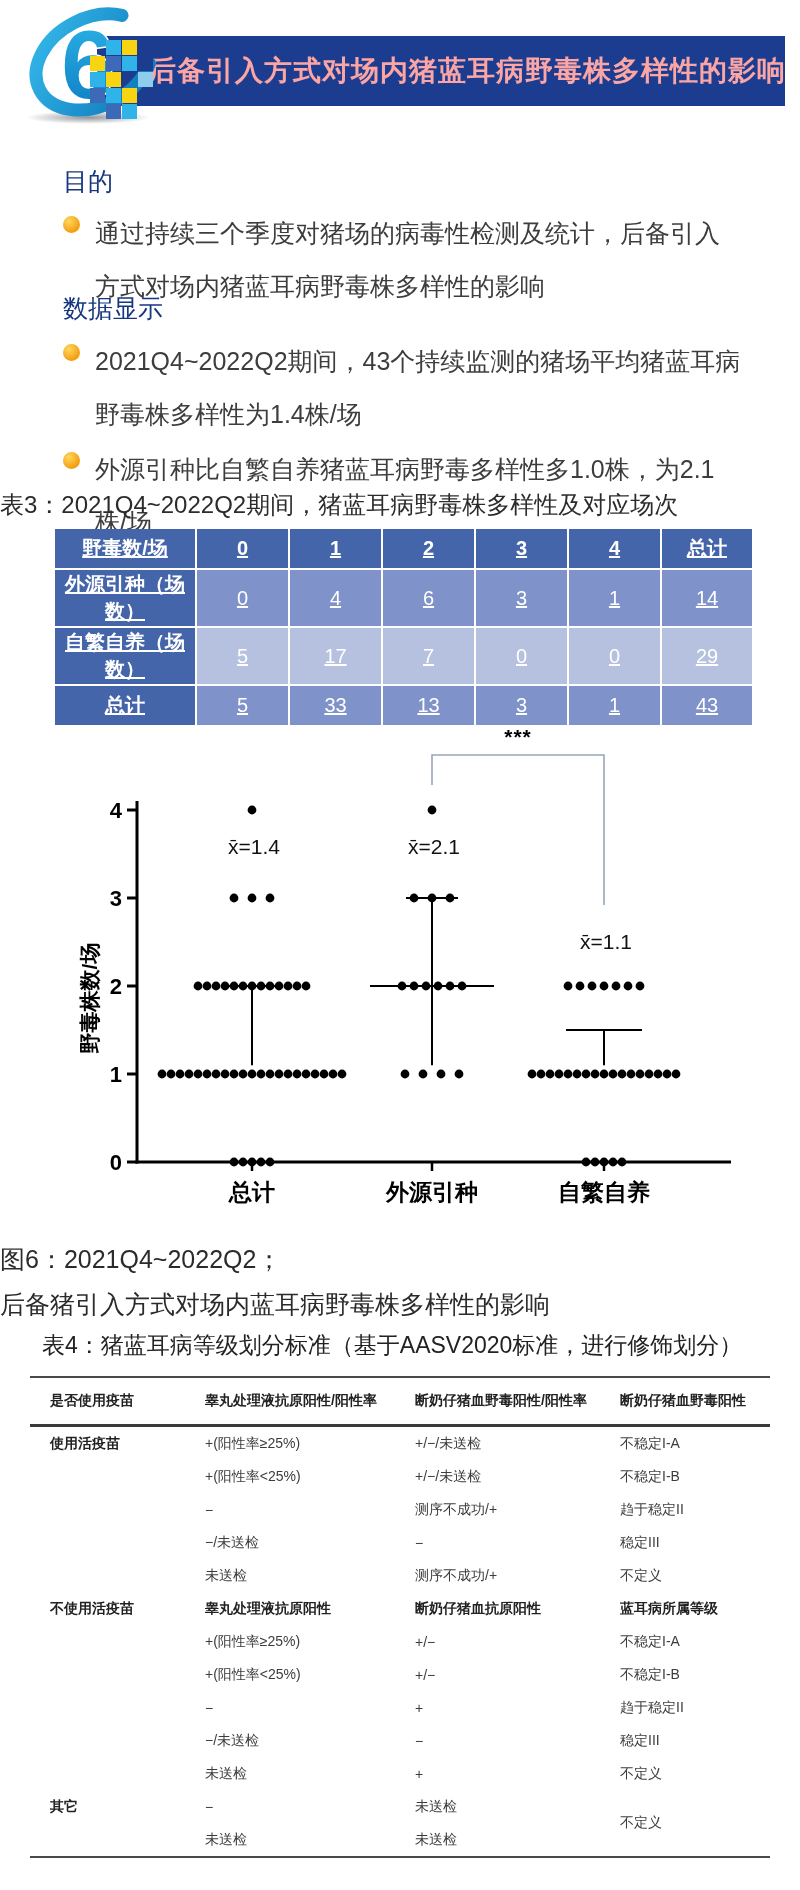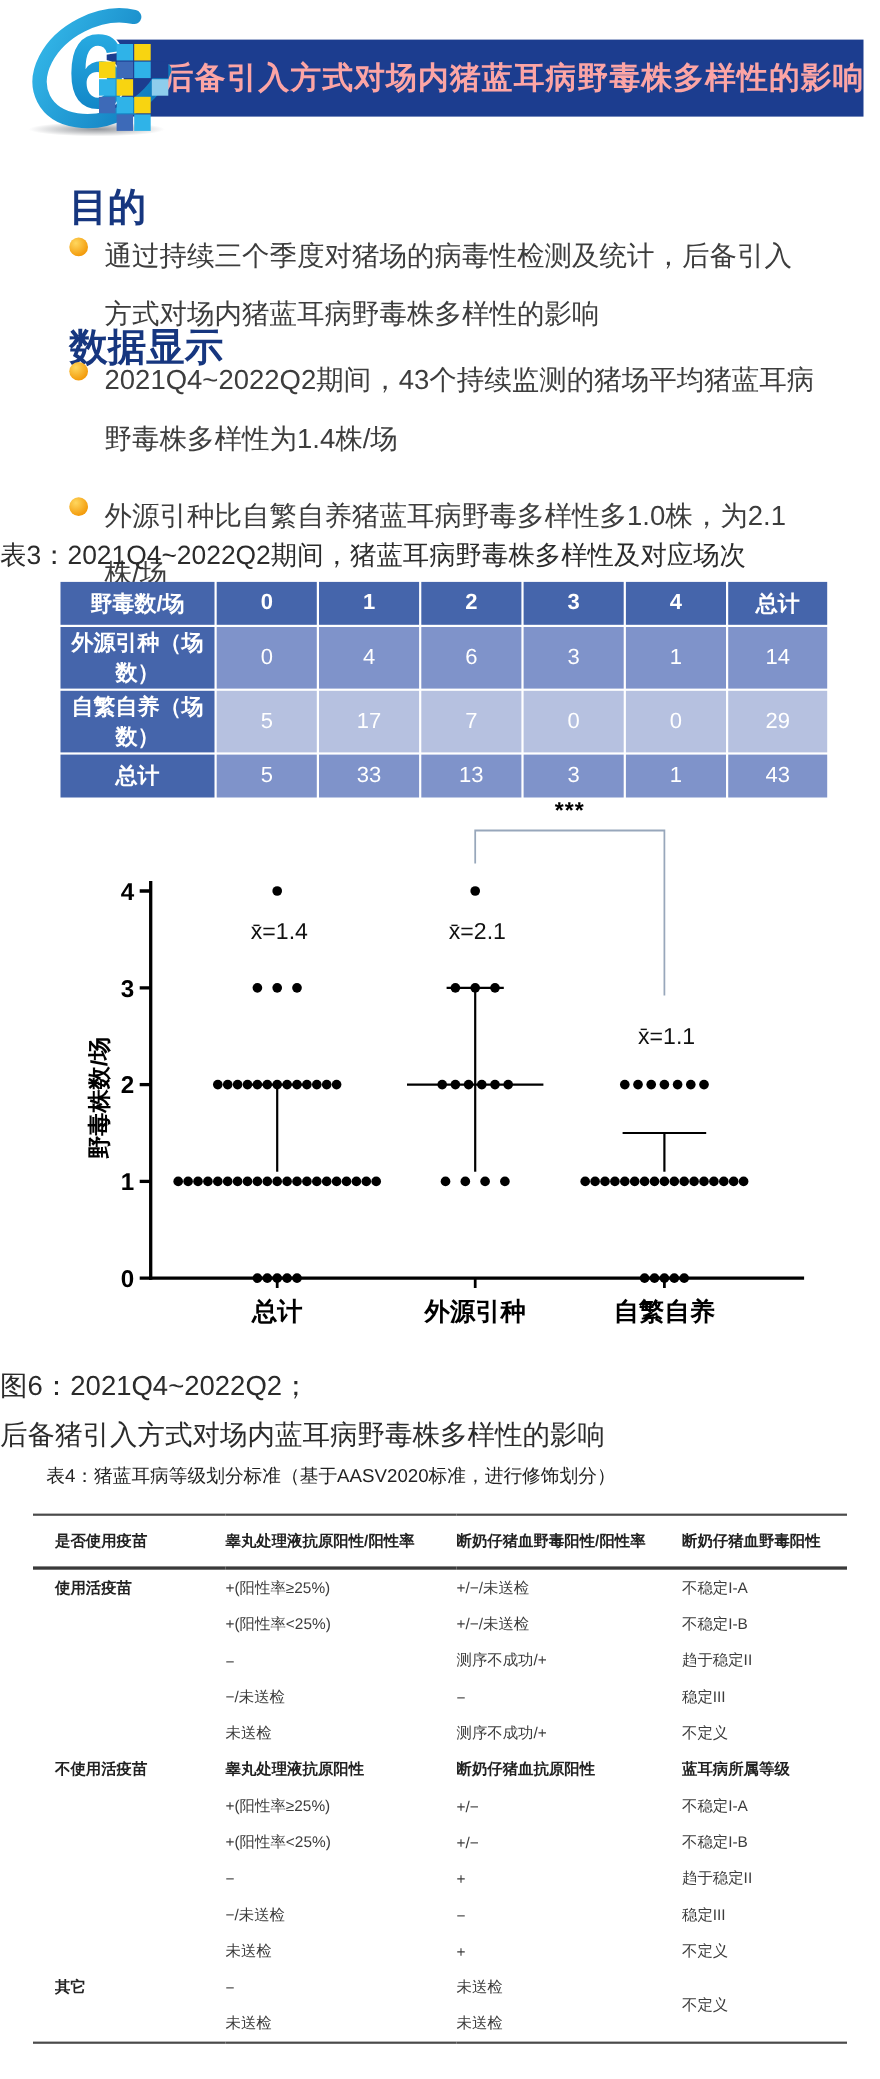--- a/index.html
+++ b/index.html
@@ -8,29 +8,29 @@
   .abs{position:absolute;}
   
   .banner{left:97px;top:36px;width:688px;height:70px;background:var(--banner-bg,#1c3d8f);
           display:flex;align-items:center;justify-content:center;}
   .banner-title{color:#fca5a5;font-size:28px;font-weight:bold;letter-spacing:1px;padding-left:52px;white-space:nowrap;}
   .logo-shadow{left:26px;top:111px;width:124px;height:13px;border-radius:50%;
                background:radial-gradient(closest-side,rgba(75,80,88,.6),rgba(75,80,88,0));}
   .mosaic{left:88px;top:38px;width:70px;height:84px;}
   .mosaic div{position:absolute;width:15px;height:15px;}
   
-  .hd{color:var(--heading-blue,#16367f);font-size:35px;font-weight:bold;}
+  .hd{color:var(--heading-blue,#16367f);font-size:25px;font-weight:normal;}
   .bullet{left:63px;width:680px;display:flex;}
   .dot{width:17px;height:17px;border-radius:50%;flex:none;margin:9px 15px 0 0;
        background:radial-gradient(circle at 35% 30%,var(--bullet-orange-light,#ffd75e),var(--bullet-orange,#f39c0d) 72%);}
   .btext{font-size:25px;color:var(--text-dark,#3d3d3d);line-height:2.12;}
   .center-cap{width:100%;text-align:left;color:#2b2b2b;}
   
   .t3{border-collapse:separate;border-spacing:2.5px;table-layout:fixed;width:690px;}
-  .t3 th,.t3 td{height:37px;text-align:center;color:#fff;font-size:20px;overflow:hidden;}
+  .t3 th,.t3 td{height:37px;text-align:center;color:#fff;font-size:20px;overflow:hidden;text-decoration:underline;}
   .t3 .hd3{background:var(--t3-dark,#4565ab);font-weight:bold;}
   .t3 td{background:var(--t3-mid,#7f93ca);font-weight:normal;}
   .t3 tr.light td{background:var(--t3-light,#b6c1e0);}
   
   .t4{width:740px;border-collapse:collapse;table-layout:fixed;
       border-top:2px solid #4a4a4a;border-bottom:2px solid #4a4a4a;}
   .t4 td{height:33px;font-size:14px;color:#3c3c3c;vertical-align:middle;padding:0;white-space:nowrap;}
   .t4 thead td{font-weight:bold;color:#222;height:46px;border-bottom:3px solid #3a3a3a;}
   .t4 td.b{font-weight:bold;color:#222;}
   svg text{font-family:"Liberation Sans","DejaVu Sans",sans-serif;}
@@ -75,21 +75,21 @@
     <div style="left:50px;top:34px;background:#8ecdec"></div>
   </div>
 
   <div class="abs hd" style="left:63px;top:165px">目的</div>
   <div class="abs bullet" style="top:207px">
     <span class="dot"></span>
     <span class="btext">通过持续三个季度对猪场的病毒性检测及统计，后备引入方式对场内猪蓝耳病野毒株多样性的影响</span>
   </div>
 
   <div class="abs hd" style="left:63px;top:292px">数据显示</div>
-  <div class="abs bullet" style="top:320px">
+  <div class="abs bullet" style="top:335px">
     <span class="dot"></span>
     <span class="btext">2021Q4~2022Q2期间，43个持续监测的猪场平均猪蓝耳病野毒株多样性为1.4株/场</span>
   </div>
   <div class="abs bullet" style="top:443px">
     <span class="dot"></span>
     <span class="btext">外源引种比自繁自养猪蓝耳病野毒多样性多1.0株，为2.1株/场</span>
   </div>
 
   <div class="abs center-cap" style="top:489px;font-size:24px">表3：2021Q4~2022Q2期间，猪蓝耳病野毒株多样性及对应场次</div>
   <table class="t3 abs" style="left:53px;top:527px">
@@ -259,21 +259,21 @@
       <circle cx="604" cy="288" r="4.4" fill="#000"></circle>
       <circle cx="616" cy="288" r="4.4" fill="#000"></circle>
       <circle cx="628" cy="288" r="4.4" fill="#000"></circle>
       <circle cx="640" cy="288" r="4.4" fill="#000"></circle>
       <path d="M 432 87 L 432 57 L 604 57 L 604 207" fill="none" stroke="#98a7bb" stroke-width="1.6"></path>
       <text x="518" y="46" text-anchor="middle" font-size="21" font-weight="bold" letter-spacing="1" fill="#000">***</text>
     </svg>
   <div class="abs center-cap" style="top:1243px;font-size:25px">图6：2021Q4~2022Q2；</div>
   <div class="abs center-cap" style="top:1288px;font-size:25px">后备猪引入方式对场内蓝耳病野毒株多样性的影响</div>
 
-  <div class="abs" style="left:42px;top:1330px;font-size:17px;color:#222">表4：猪蓝耳病等级划分标准（基于AASV2020标准，进行修饰划分）</div>
+  <div class="abs" style="left:42px;top:1330px;font-size:23px;color:#222">表4：猪蓝耳病等级划分标准（基于AASV2020标准，进行修饰划分）</div>
   <table class="t4 abs" style="left:30px;top:1376px">
     <colgroup>
         <col style="width:175px">
         <col style="width:210px">
         <col style="width:205px">
         <col style="width:150px">
       </colgroup>
     <thead>
         <tr>
           <td style="padding-left: 20px;">是否使用疫苗</td>

